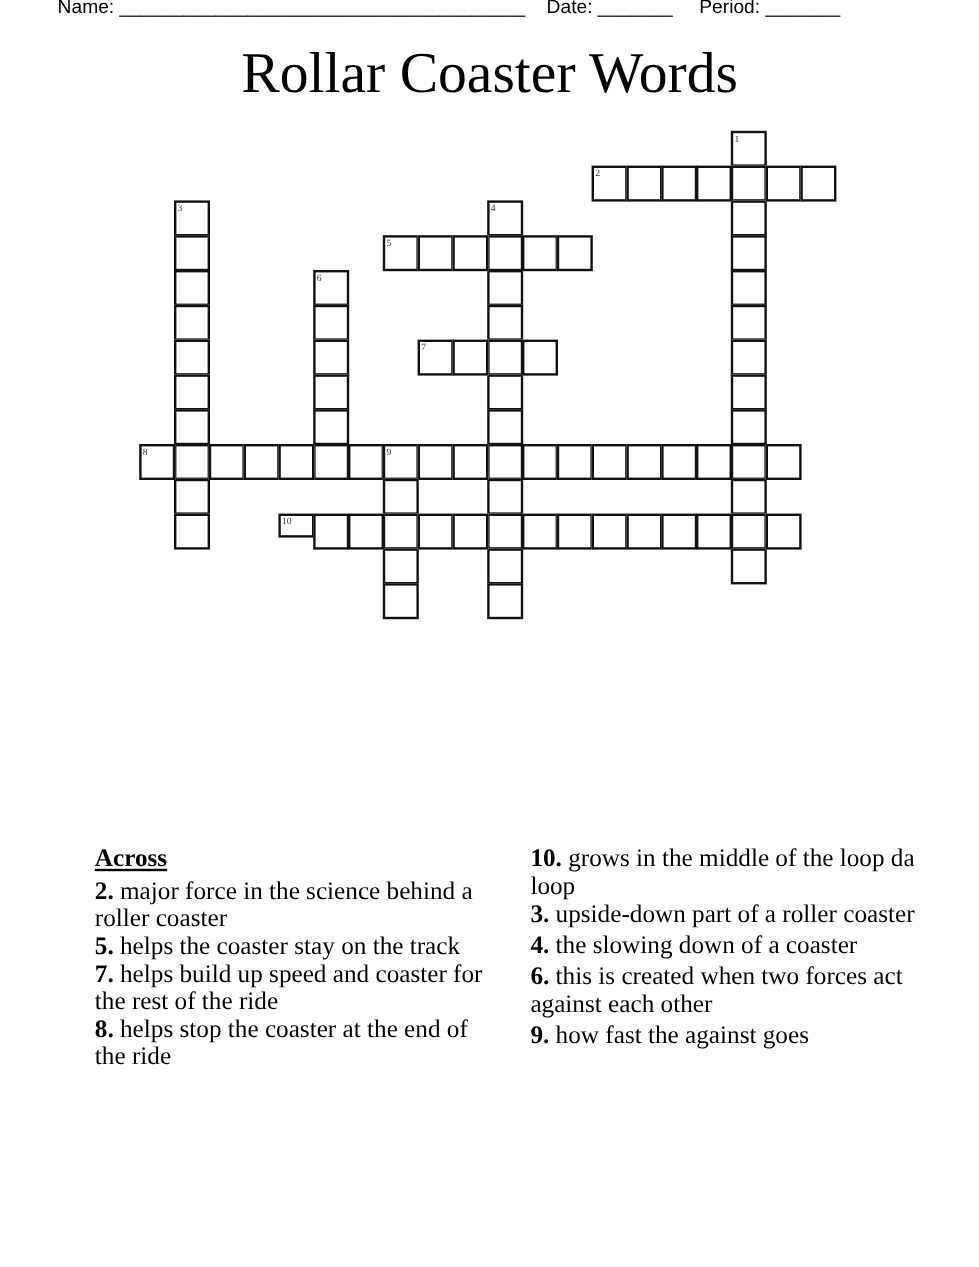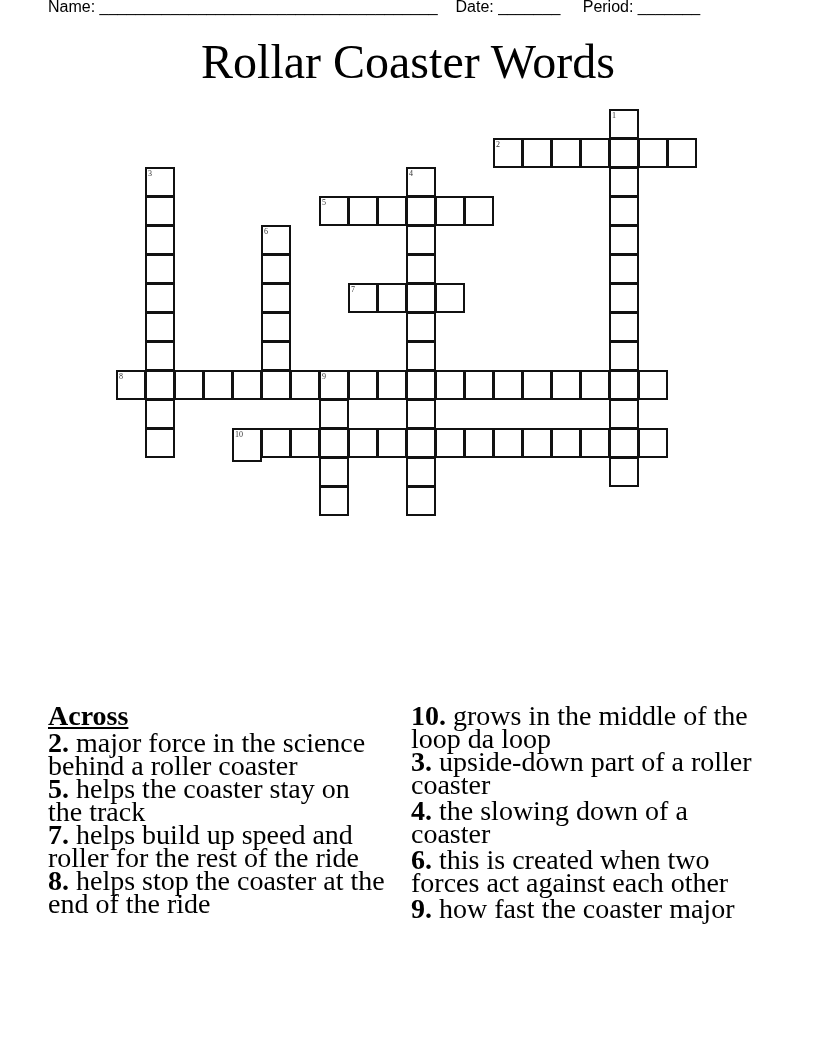--- a/index.html
+++ b/index.html
@@ -3,21 +3,21 @@
 <meta charset="utf-8">
 <style>
   html, body { margin:0; padding:0; background:#ffffff; }
   body { width:816px; height:1056px; position:relative; overflow:hidden; font-family:"Liberation Serif", serif; color:#000; }
   .header-line { position:absolute; top:-2px; left:48px; font-family:"Liberation Sans", sans-serif; font-size:16px; white-space:pre; }
   .header-line span { margin-right:0; }
   .title { position:absolute; top:34px; left:0; width:816px; text-align:center; font-size:48px; font-family:"Liberation Serif", serif; }
   .grid { position:absolute; left:117px; top:110px; }
   .cell { position:absolute; width:29px; height:29px; box-sizing:border-box; border:2px solid #111; background:#fff; margin-left:-1px; margin-top:-1px; }
   .cell .num { position:absolute; top:0px; left:1px; font-size:8px; font-family:"Liberation Serif", serif; color:#333; line-height:9px; }
-  .clues { position:absolute; font-size:28px; line-height:23px; }
+  .clues { position:absolute; font-size:21px; line-height:23px;margin-left:31px; }
   .clues-left { left:48px; top:704px; width:340px; }
   .clues-right { left:411px; top:704px; width:345px; }
   .heading { font-weight:bold; text-decoration:underline; margin-bottom:4px; display:block; }
   .clue { margin-bottom:0px; }
   .clue b { font-weight:bold; }
   .right-heading { margin-top:2px; }
   .clue-down { margin-bottom:3px; }
 </style>
 </head>
 <body>
@@ -112,43 +112,43 @@
     <div class="cell" style="left: 348px; top: 261px; width: 30px; height: 30px;"></div>
     <div class="cell" style="left: 377px; top: 261px; width: 30px; height: 30px;"></div>
     <div class="cell" style="left: 406px; top: 261px; width: 30px; height: 30px;"></div>
     <div class="cell" style="left: 435px; top: 261px; width: 30px; height: 30px;"></div>
     <div class="cell" style="left: 464px; top: 261px; width: 30px; height: 30px;"></div>
     <div class="cell" style="left: 522px; top: 261px; width: 30px; height: 30px;"></div>
     <div class="cell" style="left: 203px; top: 290px; width: 30px; height: 30px;"></div>
     <div class="cell" style="left: 203px; top: 319px; width: 30px; height: 30px;"></div>
     <div class="cell" style="left: 203px; top: 348px; width: 30px; height: 30px;"></div>
     <div class="cell" style="left: 203px; top: 377px; width: 30px; height: 30px;"></div>
-    <div class="cell" style="left: 116px; top: 319px; width: 30px; height: 34px;">
+    <div class="cell" style="left: 116px; top: 319px; width: 30px; height: 20px;">
       <span class="num">10</span>
     </div>
     <div class="cell" style="left: 145px; top: 319px; width: 30px; height: 30px;"></div>
     <div class="cell" style="left: 174px; top: 319px; width: 30px; height: 30px;"></div>
     <div class="cell" style="left: 232px; top: 319px; width: 30px; height: 30px;"></div>
     <div class="cell" style="left: 261px; top: 319px; width: 30px; height: 30px;"></div>
     <div class="cell" style="left: 319px; top: 319px; width: 30px; height: 30px;"></div>
     <div class="cell" style="left: 348px; top: 319px; width: 30px; height: 30px;"></div>
     <div class="cell" style="left: 377px; top: 319px; width: 30px; height: 30px;"></div>
     <div class="cell" style="left: 406px; top: 319px; width: 30px; height: 30px;"></div>
     <div class="cell" style="left: 435px; top: 319px; width: 30px; height: 30px;"></div>
     <div class="cell" style="left: 464px; top: 319px; width: 30px; height: 30px;"></div>
     <div class="cell" style="left: 522px; top: 319px; width: 30px; height: 30px;"></div>
   </div>
 
 <div class="clues clues-left">
   <span class="heading">Across</span>
   <div class="clue"><b>2.</b><span> major force in the science behind a roller coaster</span></div>
   <div class="clue"><b>5.</b><span> helps the coaster stay on the track</span></div>
-  <div class="clue"><b>7.</b><span> helps build up speed and roller for the rest of the ride</span></div>
+  <div class="clue"><b>7.</b><span> helps build up speed and coaster for the rest of the ride</span></div>
   <div class="clue"><b>8.</b><span> helps stop the coaster at the end of the ride</span></div>
 </div>
 
 <div class="clues clues-right">
   <div class="clue"><b>10.</b><span> grows in the middle of the loop da loop</span></div>
   <div class="clue clue-down"><b>3.</b><span> upside-down part of a roller coaster</span></div>
   <div class="clue clue-down"><b>4.</b><span> the slowing down of a coaster</span></div>
   <div class="clue clue-down"><b>6.</b><span> this is created when two forces act against each other</span></div>
-  <div class="clue clue-down"><b>9.</b><span> how fast the coaster major</span></div>
+  <div class="clue clue-down"><b>9.</b><span> how fast the against goes</span></div>
 </div>
 
 </body></html>

